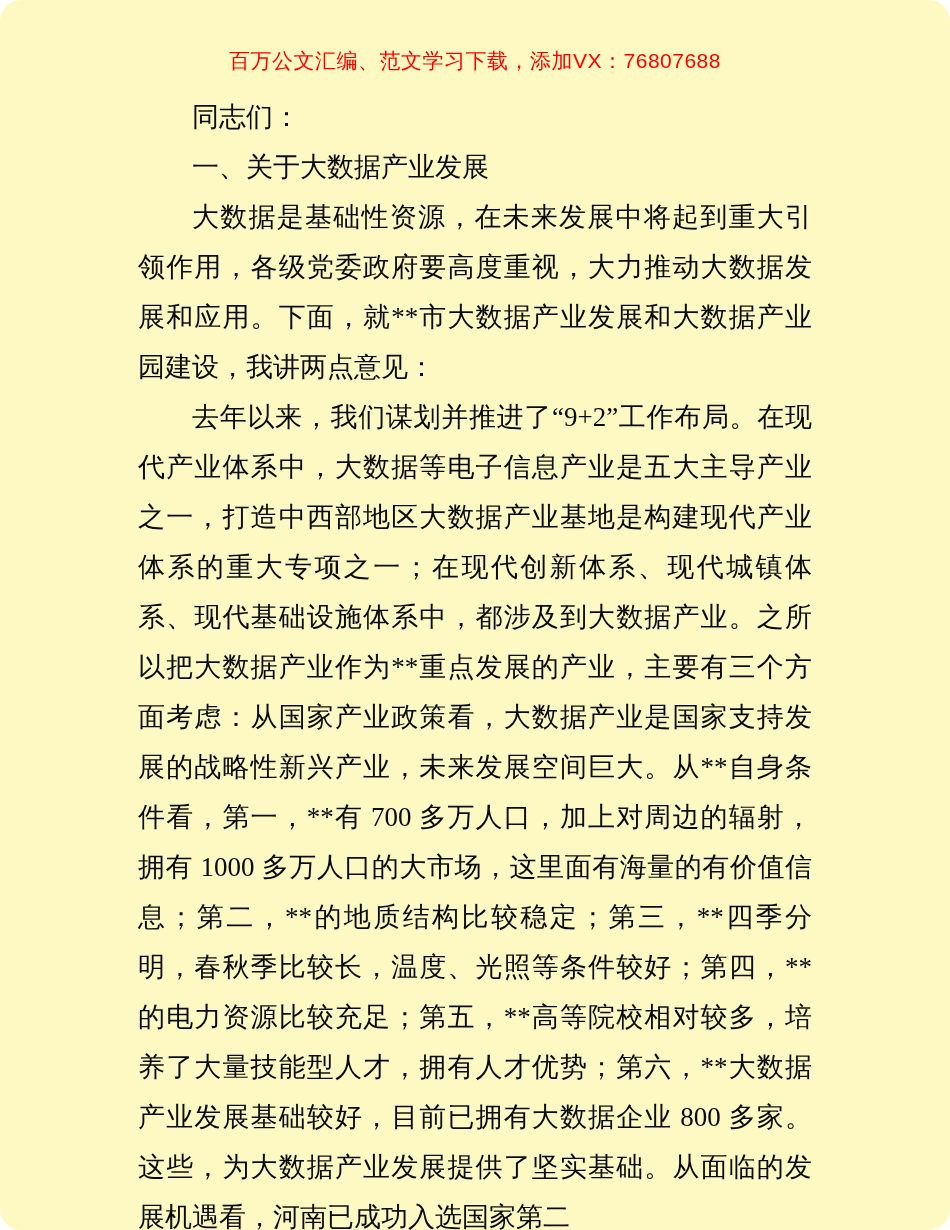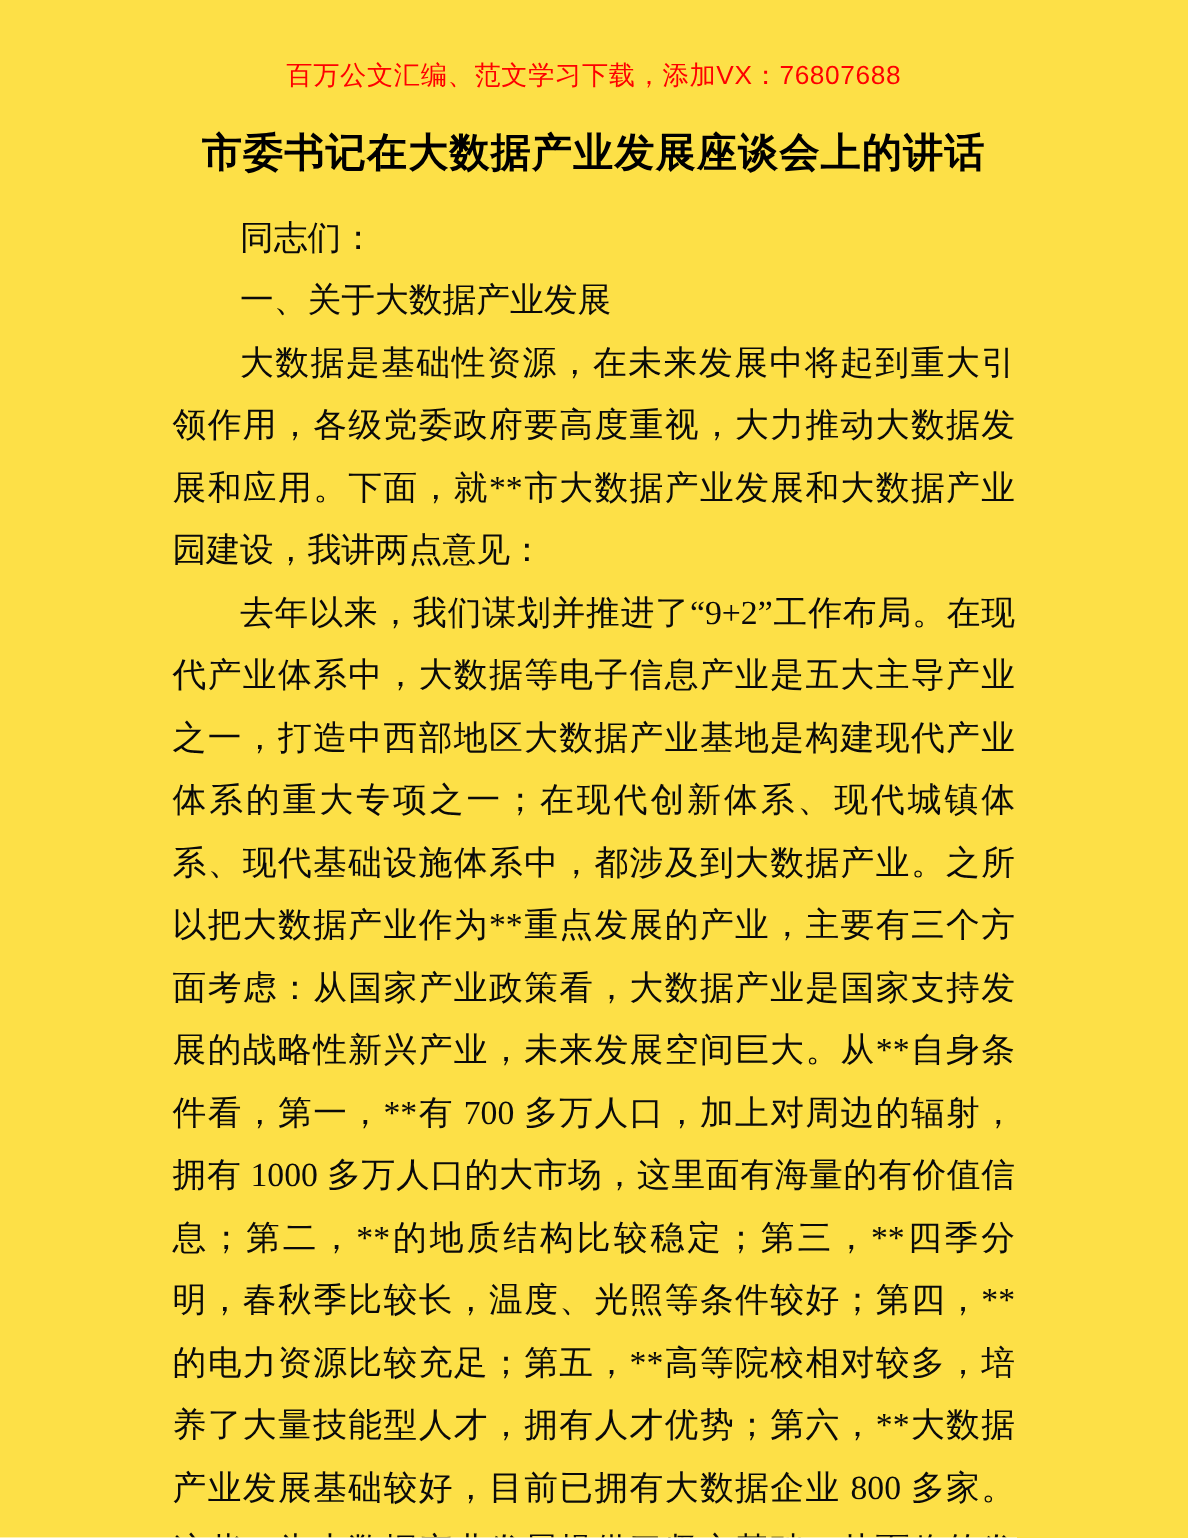--- a/index.html
+++ b/index.html
@@ -5,24 +5,25 @@
   html, body {
     margin: 0;
     padding: 0;
     background: #ffffff;
   }
   .page {
     position: relative;
     width: 950px;
     height: 1230px;
     margin: 0 auto;
-    background: #fde047;
+    background: #fef9c3;
     overflow: hidden;
     font-family: "Liberation Serif", serif;
     color: #000000;
+    border-radius: 21px;
   }
   .header-notice {
     padding-top: 48px;
     text-align: center;
     color: #fe0000;
     font-size: 21px;
     line-height: 26px;
     font-family: "Liberation Sans", sans-serif;
     letter-spacing: 0.5px;
   }
@@ -51,21 +52,20 @@
     word-break: break-all;
   }
 </style>
 </head>
 <body>
 
 <div class="page">
 
   <div class="header-notice">百万公文汇编、范文学习下载，添加VX：76807688</div>
 
-  <h1 class="doc-title">市委书记在大数据产业发展座谈会上的讲话</h1>
 
   <div class="doc-body">
     <p>同志们：</p>
     <p>一、关于大数据产业发展</p>
     <p>大数据是基础性资源，在未来发展中将起到重大引领作用，各级党委政府要高度重视，大力推动大数据发展和应用。下面，就**市大数据产业发展和大数据产业园建设，我讲两点意见：</p>
     <p>去年以来，我们谋划并推进了“9+2”工作布局。在现代产业体系中，大数据等电子信息产业是五大主导产业之一，打造中西部地区大数据产业基地是构建现代产业体系的重大专项之一；在现代创新体系、现代城镇体系、现代基础设施体系中，都涉及到大数据产业。之所以把大数据产业作为**重点发展的产业，主要有三个方面考虑：从国家产业政策看，大数据产业是国家支持发展的战略性新兴产业，未来发展空间巨大。从**自身条件看，第一，**有 700 多万人口，加上对周边的辐射，拥有 1000 多万人口的大市场，这里面有海量的有价值信息；第二，**的地质结构比较稳定；第三，**四季分明，春秋季比较长，温度、光照等条件较好；第四，**的电力资源比较充足；第五，**高等院校相对较多，培养了大量技能型人才，拥有人才优势；第六，**大数据产业发展基础较好，目前已拥有大数据企业 800 多家。这些，为大数据产业发展提供了坚实基础。从面临的发展机遇看，河南已成功入选国家第二</p>
   </div>
 
 </div>
 

